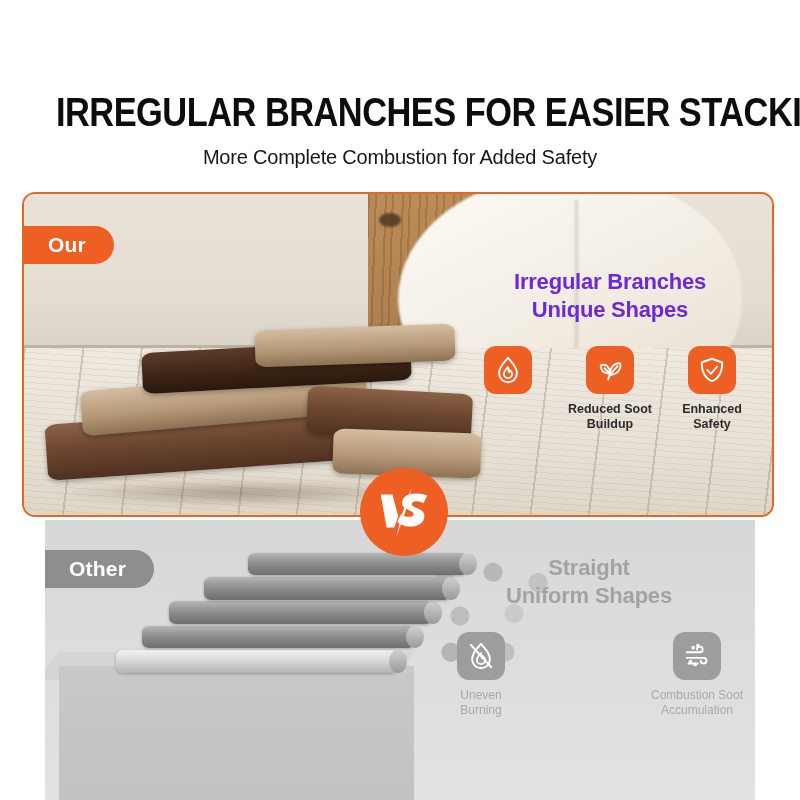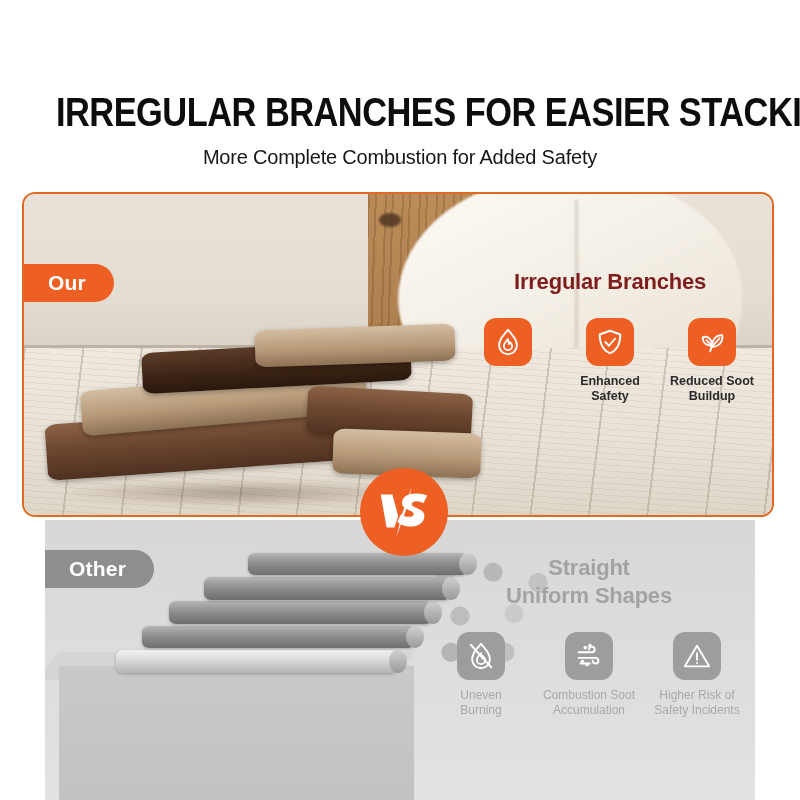--- a/index.html
+++ b/index.html
@@ -126,30 +126,30 @@
 
   
   .badge {
     position:absolute;
     display:flex; align-items:center;
     height:38px; padding:0 28px 0 24px;
     border-radius:0 19px 19px 0;
     color:#fff; font-weight:bold; font-size:21px;
     letter-spacing:.2px;
   }
-  .badge-our   { left:0; top:32px; background:#ee5f24;margin-top:38px; }
+  .badge-our   { left:0; top:32px; background:#ee5f24; }
   .badge-other { left:0; top:30px; background:#8e8e8e; }
 
   
   .feature-block {
     position:absolute; right:14px; top:74px;
     width:296px; text-align:center;
   }
   .feature-title {
-    font-size:22px; font-weight:bold; color:#7f1d1d;
+    font-size:22px; font-weight:bold; color:#6d28d9;
     line-height:1.28; letter-spacing:-.2px;
   }
   .feature-row { display:flex; justify-content:space-between; margin-top:22px; }
   .feature-item { width:92px; text-align:center; }
   .ficon {
     width:48px; height:48px; border-radius:12px;
     background:#ee5f24;
     margin:0 auto 8px;
     display:flex; align-items:center; justify-content:center;
   }
@@ -261,59 +261,60 @@
     </div>
   </div>
 
   <div class="badge badge-our">
     <span>Our</span>
   </div>
 
   <div class="feature-block">
     <div class="feature-title">
       <div>Irregular Branches</div>
+      <div>Unique Shapes</div>
     </div>
 
     <div class="feature-row">
 
       <div class="feature-item">
         <div class="ficon">
           <svg viewBox="0 0 32 32" fill="none" stroke="#fff" stroke-width="2" stroke-linecap="round" stroke-linejoin="round">
             <path d="M16 3 C10 10 6.5 14 6.5 19.5 A9.5 9.5 0 0 0 25.5 19.5 C25.5 14 22 10 16 3 Z"></path>
             <path d="M16 13 c-3 3.2 -4.4 5.1 -4.4 7.2 a4.4 4.4 0 0 0 8.8 0 c0 -1.5 -1 -2.6 -2.3 -4 l-1 2 Z"></path>
           </svg>
-        </div>
-      </div>
-
-      <div class="feature-item">
-        <div class="ficon">
-          <svg viewBox="0 0 32 32" fill="none" stroke="#fff" stroke-width="2" stroke-linecap="round" stroke-linejoin="round">
-            <path d="M16 4 L27 8 C27 18 23 25 16 28 C9 25 5 18 5 8 Z"></path>
-            <path d="M11 16 L14.8 20 L21.5 12.5"></path>
-          </svg>
-        </div>
-        <div class="flabel">
-          <div>Enhanced</div>
-          <div>Safety</div>
         </div>
       </div>
 
       <div class="feature-item">
         <div class="ficon">
           <svg viewBox="0 0 32 32" fill="none" stroke="#fff" stroke-width="2" stroke-linecap="round" stroke-linejoin="round">
             <path d="M16 20 C10 20 6 17 6 11 C12 9 16 13 16 20 Z"></path>
             <path d="M16 21 C16 13 21 8 27 9 C28 16 23 21 16 21 Z"></path>
             <path d="M10 14 L16 20"></path>
             <path d="M24 12 L16 21"></path>
             <path d="M16 20 L14 26"></path>
           </svg>
         </div>
         <div class="flabel">
           <div>Reduced Soot</div>
           <div>Buildup</div>
+        </div>
+      </div>
+
+      <div class="feature-item">
+        <div class="ficon">
+          <svg viewBox="0 0 32 32" fill="none" stroke="#fff" stroke-width="2" stroke-linecap="round" stroke-linejoin="round">
+            <path d="M16 4 L27 8 C27 18 23 25 16 28 C9 25 5 18 5 8 Z"></path>
+            <path d="M11 16 L14.8 20 L21.5 12.5"></path>
+          </svg>
+        </div>
+        <div class="flabel">
+          <div>Enhanced</div>
+          <div>Safety</div>
         </div>
       </div>
 
     </div>
   </div>
 </div>
 
 <div class="panel-bottom">
 
   <div class="pedestal-top"></div>
@@ -365,33 +366,20 @@
             <circle cx="9" cy="22" r="1"></circle>
             <circle cx="14" cy="25" r="1"></circle>
           </svg>
         </div>
         <div class="flabel flabel-gray">
           <div>Combustion Soot</div>
           <div>Accumulation</div>
         </div>
       </div>
 
-      <div class="feature-item feature-item-wide">
-        <div class="ficon ficon-gray">
-          <svg viewBox="0 0 32 32" fill="none" stroke="#fff" stroke-width="2" stroke-linecap="round" stroke-linejoin="round">
-            <path d="M16 5 L29 27 H3 Z"></path>
-            <path d="M16 13 V20"></path>
-            <circle cx="16" cy="23.5" r="1.1" fill="#fff" stroke="none"></circle>
-          </svg>
-        </div>
-        <div class="flabel flabel-gray">
-          <div>Higher Risk of</div>
-          <div>Safety Incidents</div>
-        </div>
-      </div>
 
     </div>
   </div>
 </div>
 
 <div class="vs">
   <svg viewBox="0 0 64 64">
     <g fill="#ffffff">
       <path d="M8 14 L20 14 L26 36 L22 48 L14 48 Z"></path>
       <path d="M44 13 c-9 0 -14 4 -14 10 c0 7 12 7 12 11 c0 2 -2 3 -5 3

